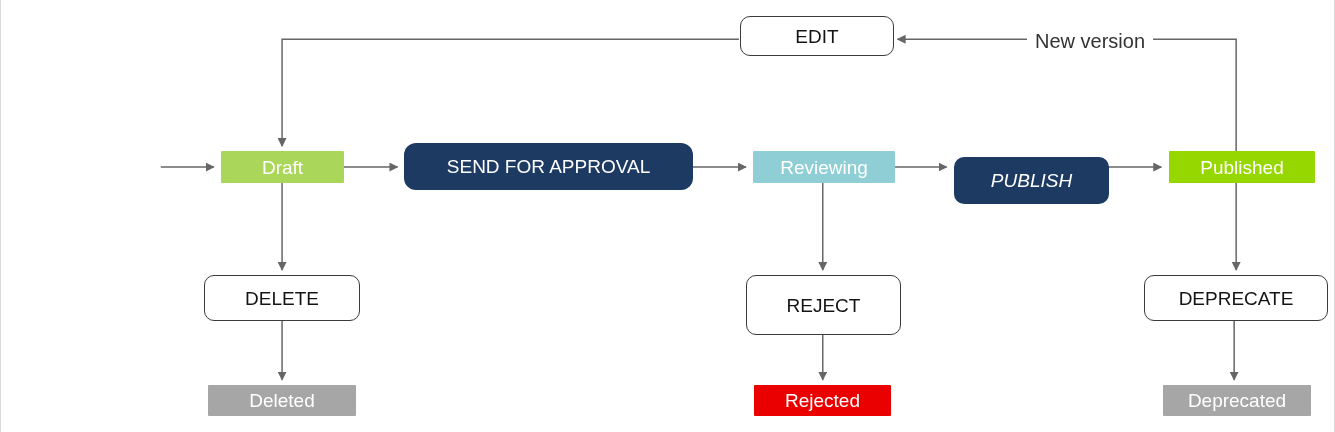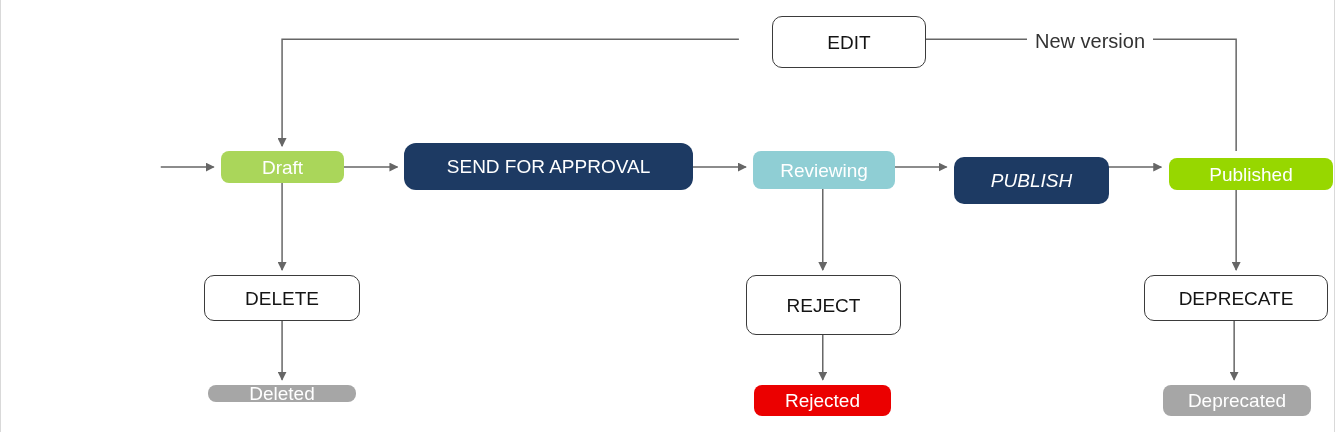--- a/index.html
+++ b/index.html
@@ -21,21 +21,21 @@
     box-sizing:border-box;
     white-space:nowrap;
     user-select:none;
   }
   .action-navy{
     background:#1d3a63;color:#ffffff;border-radius:10px;
   }
   .action-white{
     background:#ffffff;color:#141414;border:1.5px solid #3b3b3b;border-radius:10px;
   }
-  .state{color:#ffffff;border-radius:8px;}
+  .state{color:#ffffff;border-radius:1px;}
   .state-draft{background:#aad65a;}
   .state-published{background:#97d700;}
   .state-teal{background:#8fced4;}
   .state-gray{background:#a6a6a6;}
   .state-red{background:#eb0000;}
   .edge-label{
     position:absolute;
     background:#ffffff;
     color:#333333;
     font-size:20px;
@@ -76,45 +76,45 @@
   <div class="edge-label" style="left:1026px;top:28px;">
     <span>New version</span>
   </div>
 
   <div class="node state state-draft" style="left:220px;top:151px;width:123px;height:32px;">
     <span>Draft</span>
   </div>
   <div class="node action-navy" style="left:403px;top:143px;width:289px;height:47px;border-radius:12px;">
     <span>SEND FOR APPROVAL</span>
   </div>
-  <div class="node state state-teal" style="left:752px;top:151px;width:142px;height:38px;">
+  <div class="node state state-teal" style="left:752px;top:151px;width:142px;height:32px;">
     <span>Reviewing</span>
   </div>
   <div class="node action-navy" style="left:953px;top:157px;width:155px;height:47px;font-style:italic;">
     <span>PUBLISH</span>
   </div>
-  <div class="node state state-published" style="left:1168px;top:158px;width:164px;height:32px;">
+  <div class="node state state-published" style="left:1168px;top:151px;width:146px;height:32px;">
     <span>Published</span>
   </div>
 
-  <div class="node action-white" style="left:739px;top:16px;width:154px;height:52px;margin-left:32px;">
+  <div class="node action-white" style="left:739px;top:16px;width:154px;height:40px;">
     <span>EDIT</span>
   </div>
 
   <div class="node action-white" style="left:203px;top:275px;width:156px;height:46px;">
     <span>DELETE</span>
   </div>
   <div class="node action-white" style="left:745px;top:275px;width:155px;height:60px;">
     <span>REJECT</span>
   </div>
   <div class="node action-white" style="left:1143px;top:275px;width:184px;height:46px;">
     <span>DEPRECATE</span>
   </div>
 
-  <div class="node state state-gray" style="left:207px;top:385px;width:148px;height:17px;">
+  <div class="node state state-gray" style="left:207px;top:385px;width:148px;height:31px;">
     <span>Deleted</span>
   </div>
   <div class="node state state-red" style="left:753px;top:385px;width:137px;height:31px;">
     <span>Rejected</span>
   </div>
   <div class="node state state-gray" style="left:1162px;top:385px;width:148px;height:31px;">
     <span>Deprecated</span>
   </div>
 
 </div>

